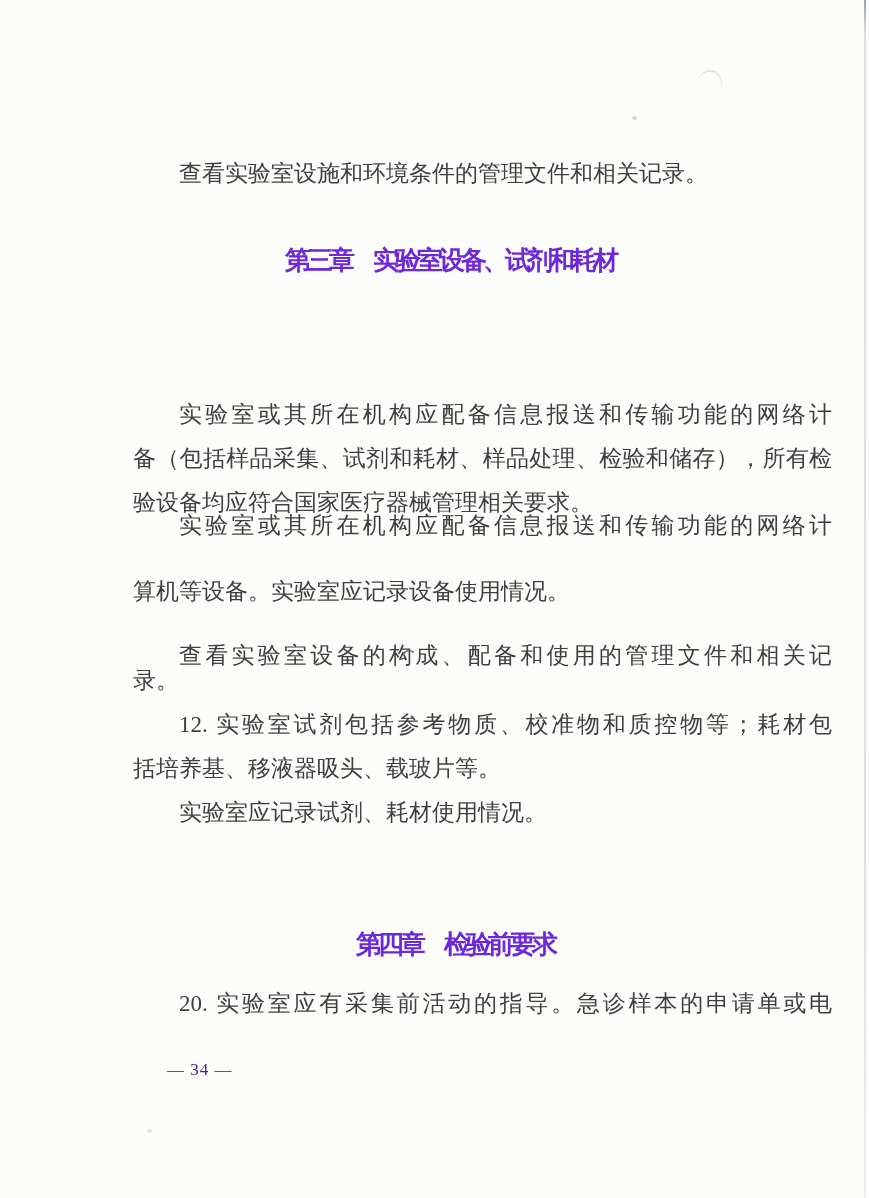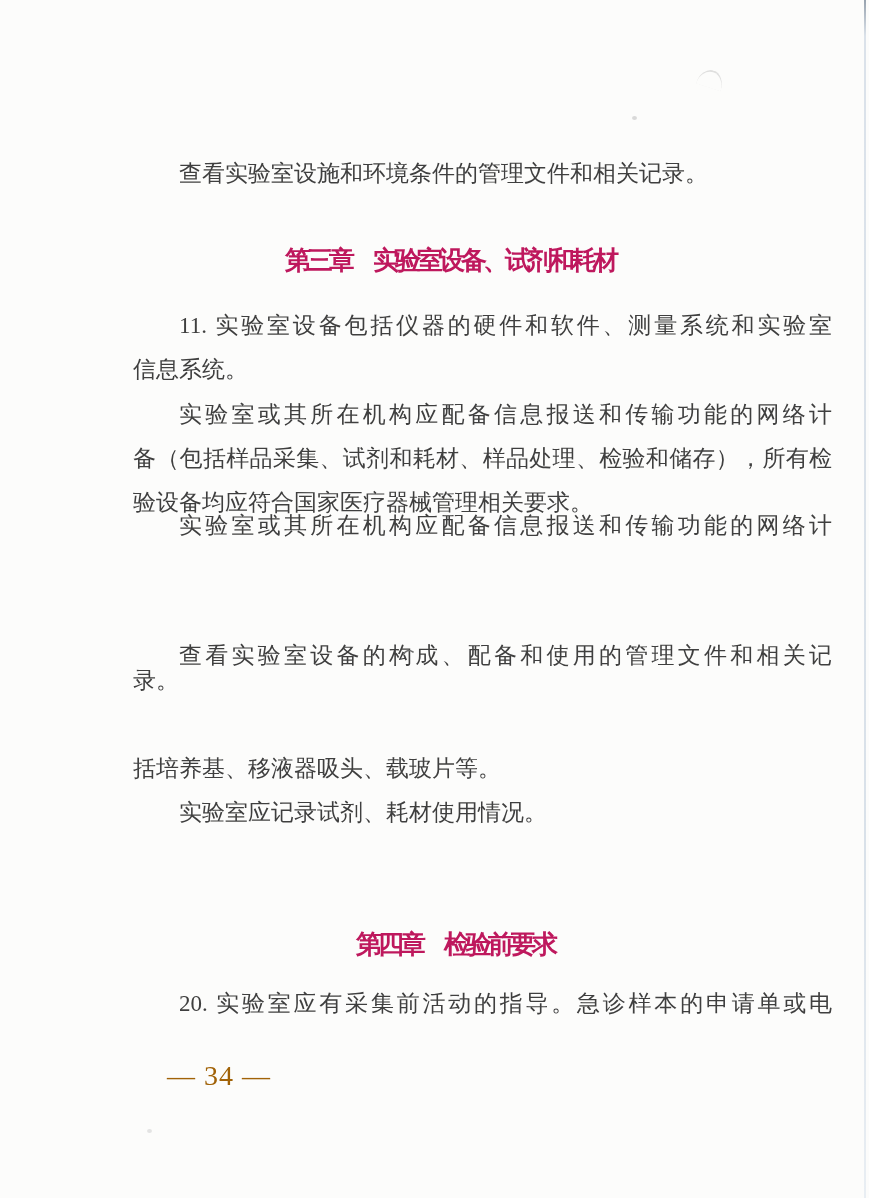--- a/index.html
+++ b/index.html
@@ -36,33 +36,33 @@
   }
   
   .heading {
     position: absolute;
     height: 34px;
     line-height: 32px;
     font-family: "Liberation Sans", "DejaVu Sans", sans-serif;
     font-weight: 700;
     font-size: 26px;
     letter-spacing: -4px;
-    color: #be185d;
+    color: #6d28d9;
     white-space: nowrap;
   }
   .heading-ch3 { left: 285px; top: 244px; }
   .heading-ch4 { left: 356px; top: 928px; }
   
   .page-number {
     position: absolute;
     left: 167px;
     top: 1060px;
-    font-size: 28px;
+    font-size: 17px;
     letter-spacing: 1px;
-    color: #a16207;
+    color: #4c1d95;
     white-space: nowrap;
   }
   
   .scan-edge-line {
     position: absolute;
     left: 864px;
     top: 0;
     width: 2px;
     height: 1198px;
     background: linear-gradient(#97a2ae 0%, #dbe2ea 3%, #d9e1e9 72%, #e9eef3 100%);
@@ -106,37 +106,37 @@
 </style>
 </head>
 <body>
 
 <div class="page">
 
   <div class="line indent" style="top:159px">查看实验室设施和环境条件的管理文件和相关记录。</div>
 
   <div class="heading heading-ch3">第三章　实验室设备、试剂和耗材</div>
 
-  <div class="line indent justify" style="top:311px">11. 实验室设备包括仪器的硬件和软件、测量系统和实验室</div>
 
-  <div class="line" style="top:355px">信息系统。</div>
 
   <div class="line indent justify" style="top:400px">实验室或其所在机构应配备信息报送和传输功能的网络计</div>
 
   <div class="line justify" style="top:444px">备（包括样品采集、试剂和耗材、样品处理、检验和储存），所有检</div>
 
   <div class="line" style="top:488px">验设备均应符合国家医疗器械管理相关要求。</div>
 
   <div class="line indent justify" style="top:511px">实验室或其所在机构应配备信息报送和传输功能的网络计</div>
 
+  <div class="line" style="top:577px">算机等设备。实验室应记录设备使用情况。</div>
 
   <div class="line indent justify" style="top:641px">查看实验室设备的构成、配备和使用的管理文件和相关记</div>
 
   <div class="line" style="top:666px">录。</div>
 
+  <div class="line indent justify" style="top:710px">12. 实验室试剂包括参考物质、校准物和质控物等；耗材包</div>
 
   <div class="line" style="top:754px">括培养基、移液器吸头、载玻片等。</div>
 
   <div class="line indent" style="top:798px">实验室应记录试剂、耗材使用情况。</div>
 
 
   <div class="heading heading-ch4">第四章　检验前要求</div>
 
   <div class="line indent justify" style="top:989px">20. 实验室应有采集前活动的指导。急诊样本的申请单或电</div>
 

